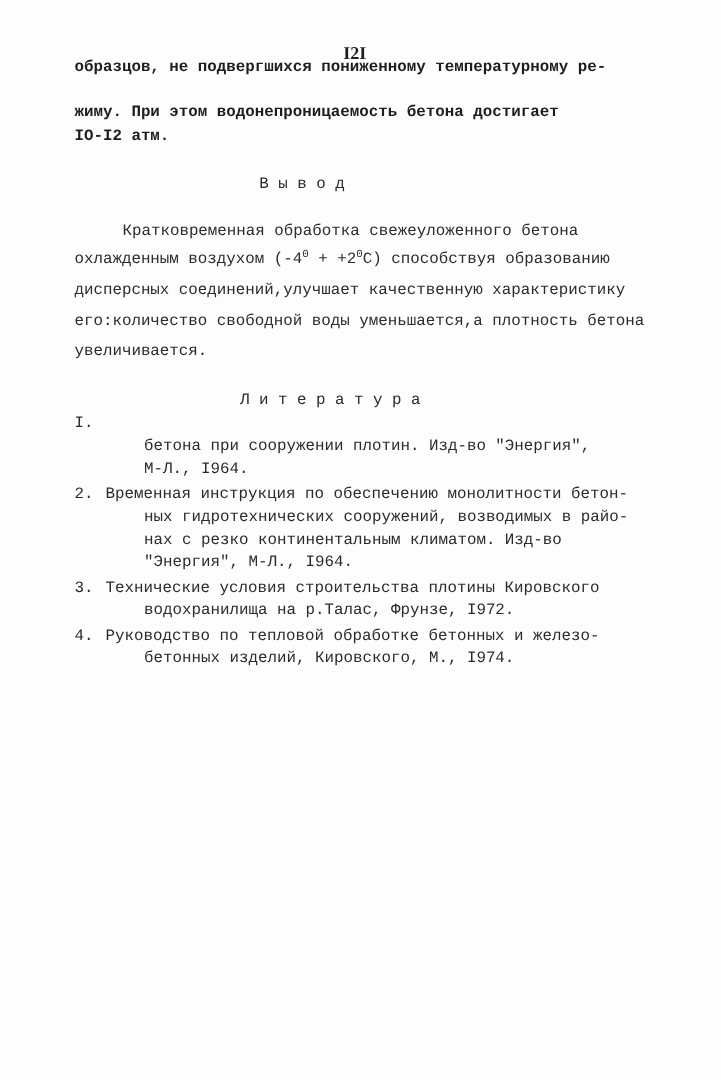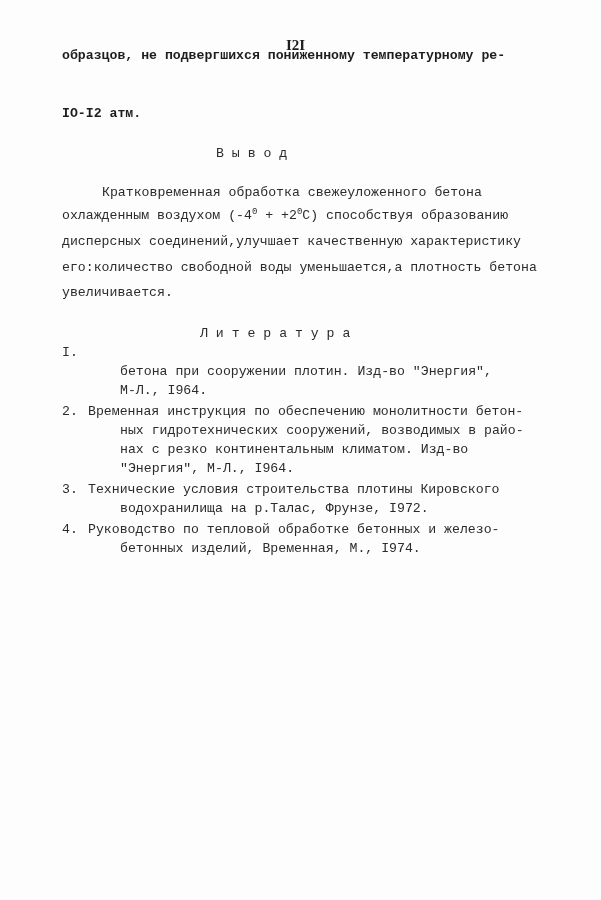--- a/index.html
+++ b/index.html
@@ -49,20 +49,21 @@
     sup { font-size: 9px; vertical-align: 5px; line-height: 0; }
   </style>
 </head>
 <body>
 
 <div class="page">
 
   <div class="page-number">I2I</div>
 
   <div class="line bold" style="left:62px; top:48px;text-align:right;">образцов, не подвергшихся пониженному температурному ре-</div>
+  <div class="line bold" style="left:62px; top:86px;">жиму. При этом водонепроницаемость бетона достигает</div>
   <div class="line bold" style="left:62px; top:106px;">IO-I2 атм.</div>
 
   <div class="heading" style="left:216px; top:146px;">В ы в о д</div>
 
   <div class="line" style="left:102px; top:185px;">Кратковременная обработка свежеуложенного бетона</div>
   <div class="line" style="left:62px; top:208px;"><span>охлажденным воздухом (-4</span><sup>0</sup><span> + +2</span><sup>0</sup><span>С) способствуя образованию</span></div>
   <div class="line" style="left:62px; top:234px;">дисперсных соединений,улучшает качественную характеристику</div>
   <div class="line" style="left:62px; top:260px;">его:количество свободной воды уменьшается,а плотность бетона</div>
   <div class="line" style="left:62px; top:285px;">увеличивается.</div>
 
@@ -77,15 +78,15 @@
   <div class="line" style="left:120px; top:423px;">ных гидротехнических сооружений, возводимых в райо-</div>
   <div class="line" style="left:120px; top:442px;">нах с резко континентальным климатом. Изд-во</div>
   <div class="line" style="left:120px; top:461px;">"Энергия", М-Л., I964.</div>
 
   <div class="line" style="left:62px; top:482px;">3.</div>
   <div class="line" style="left:88px; top:482px;">Технические условия строительства плотины Кировского</div>
   <div class="line" style="left:120px; top:501px;">водохранилища на р.Талас, Фрунзе, I972.</div>
 
   <div class="line" style="left:62px; top:522px;">4.</div>
   <div class="line" style="left:88px; top:522px;">Руководство по тепловой обработке бетонных и железо-</div>
-  <div class="line" style="left:120px; top:541px;">бетонных изделий, Временная, М., I974.</div>
+  <div class="line" style="left:120px; top:541px;">бетонных изделий, Кировского, М., I974.</div>
 
 </div>
 
 </body></html>

